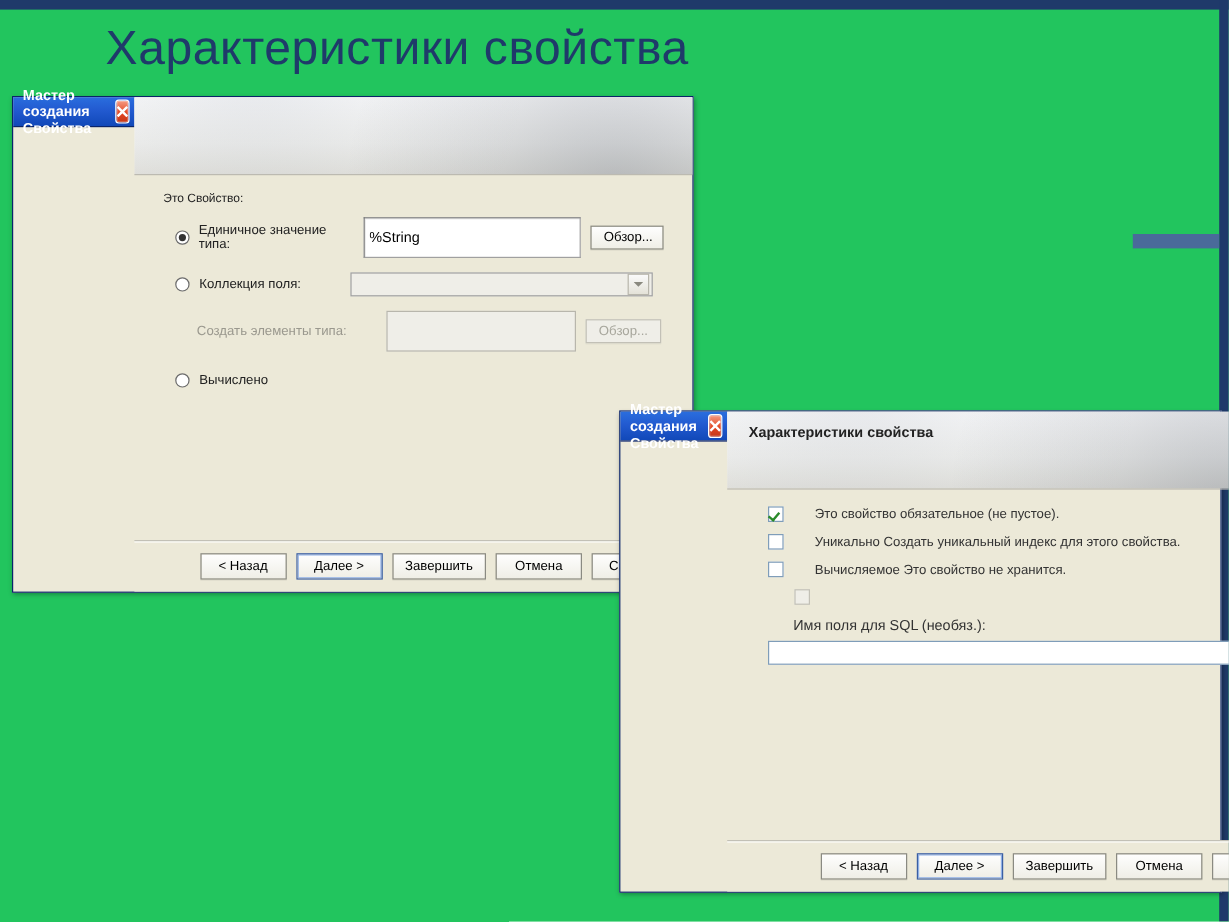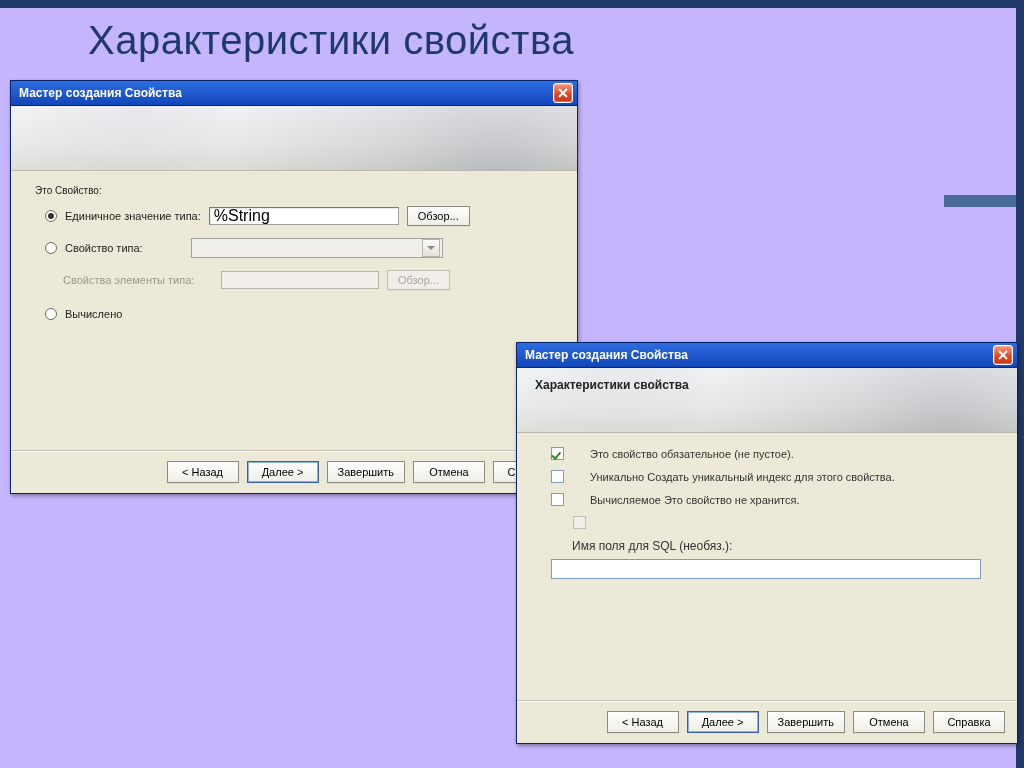--- a/index.html
+++ b/index.html
@@ -7,21 +7,21 @@
     padding: 0;
     width: 1024px;
     height: 768px;
     font-family: Tahoma, Arial, sans-serif;
     overflow: hidden;
   }
   .slide {
     position: relative;
     width: 1024px;
     height: 768px;
-    background: #c4b5fd;
+    background: #22c55e;
   }
   
   .bar-top {
     position: absolute;
     left: 0; top: 0;
     width: 100%; height: 8px;
     background: #1f3a6a;
   }
   .bar-right {
     position: absolute;
@@ -47,21 +47,20 @@
     letter-spacing: .5px;
   }
 
   
   .window {
     position: absolute;
     border: 1px solid #0a246a;
     background: #ece9d8;
     box-shadow: 1px 2px 4px rgba(0,0,0,.35);
     display: flex;
-    flex-direction: column;
   }
   .titlebar {
     height: 24px;
     background: linear-gradient(to bottom, #2a6ede 0%, #225ad0 45%, #1148b8 100%);
     color: #fff;
     font-size: 12px;
     font-weight: bold;
     display: flex;
     align-items: center;
     padding: 0 4px 0 8px;
@@ -148,26 +147,26 @@
     width: 6px; height: 6px;
     border-radius: 50%;
     background: #333;
   }
   .radio:disabled { border-color: #b8b6ac; background: #efeee8; }
 
   .lbl { font-size: 11px; color: #222; min-width: 118px; }
   .lbl.disabled { color: #9a988e; }
 
   .txt {
-    height: 18px;
+    height: 34px;
     border: 1px solid #7f9db9;
     background: #fff;
     box-sizing: border-box;
     padding: 1px 4px;
-    font-size: 16px;
+    font-size: 12px;
     font-family: inherit;
   }
   .txt.sunken {
     border: 1px solid #a0a0a0;
     border-top-color: #7a7a7a;
     border-left-color: #7a7a7a;
     box-shadow: inset 1px 1px 0 rgba(0,0,0,.08);
   }
   .txt:disabled { background: #efeee8; border-color: #b8b6ac; color: #9a988e; }
 
@@ -306,32 +305,32 @@
 
         <div class="row indent">
           <input type="radio" class="radio" checked="" style="">
           <span class="lbl">Единичное значение типа:</span>
           <input class="txt sunken" style="width: 190px;" value="%String">
           <button class="btn small">Обзор...</button>
         </div>
 
         <div class="row indent">
           <input type="radio" class="radio" style="">
-          <span class="lbl">Свойство типа:</span>
+          <span class="lbl">Коллекция поля:</span>
           <div class="combo disabled" style="width:252px">
             <span class="drop">
               <svg viewBox="0 0 8 8">
                   <path d="M0 2 L4 6 L8 2 Z"></path>
                 </svg>
             </span>
           </div>
         </div>
 
         <div class="row indent2">
-          <span class="lbl disabled" style="min-width:150px">Свойства элементы типа:</span>
+          <span class="lbl disabled" style="min-width:150px">Создать элементы типа:</span>
           <input class="txt" style="width: 158px;" disabled="">
           <button class="btn small" disabled="">Обзор...</button>
         </div>
 
         <div class="row indent" style="margin-top:18px">
           <input type="radio" class="radio" style="">
           <span class="lbl">Вычислено</span>
         </div>
       </div>
 

